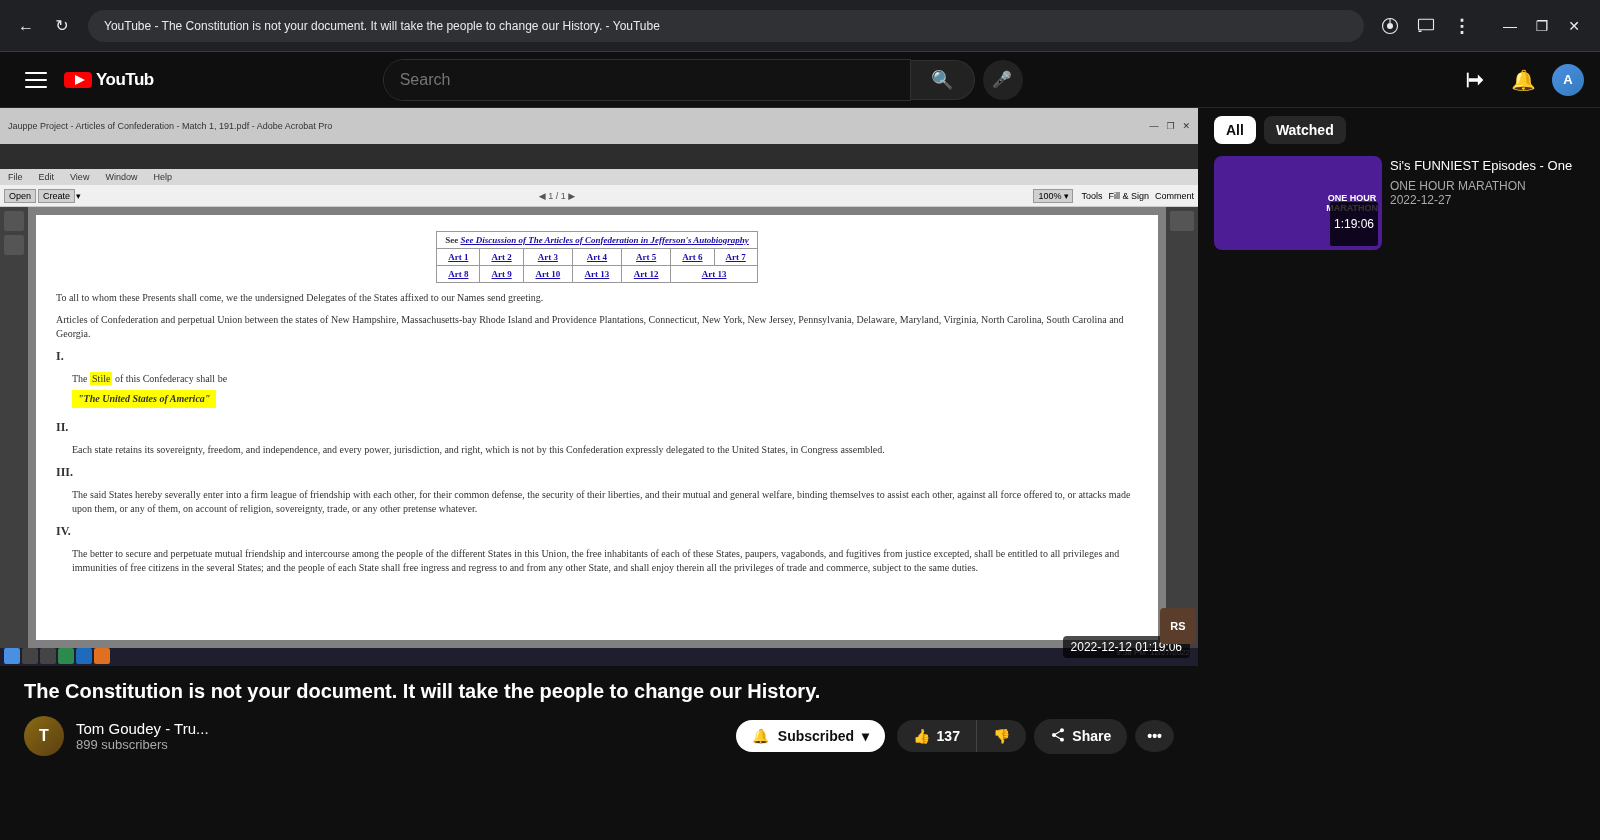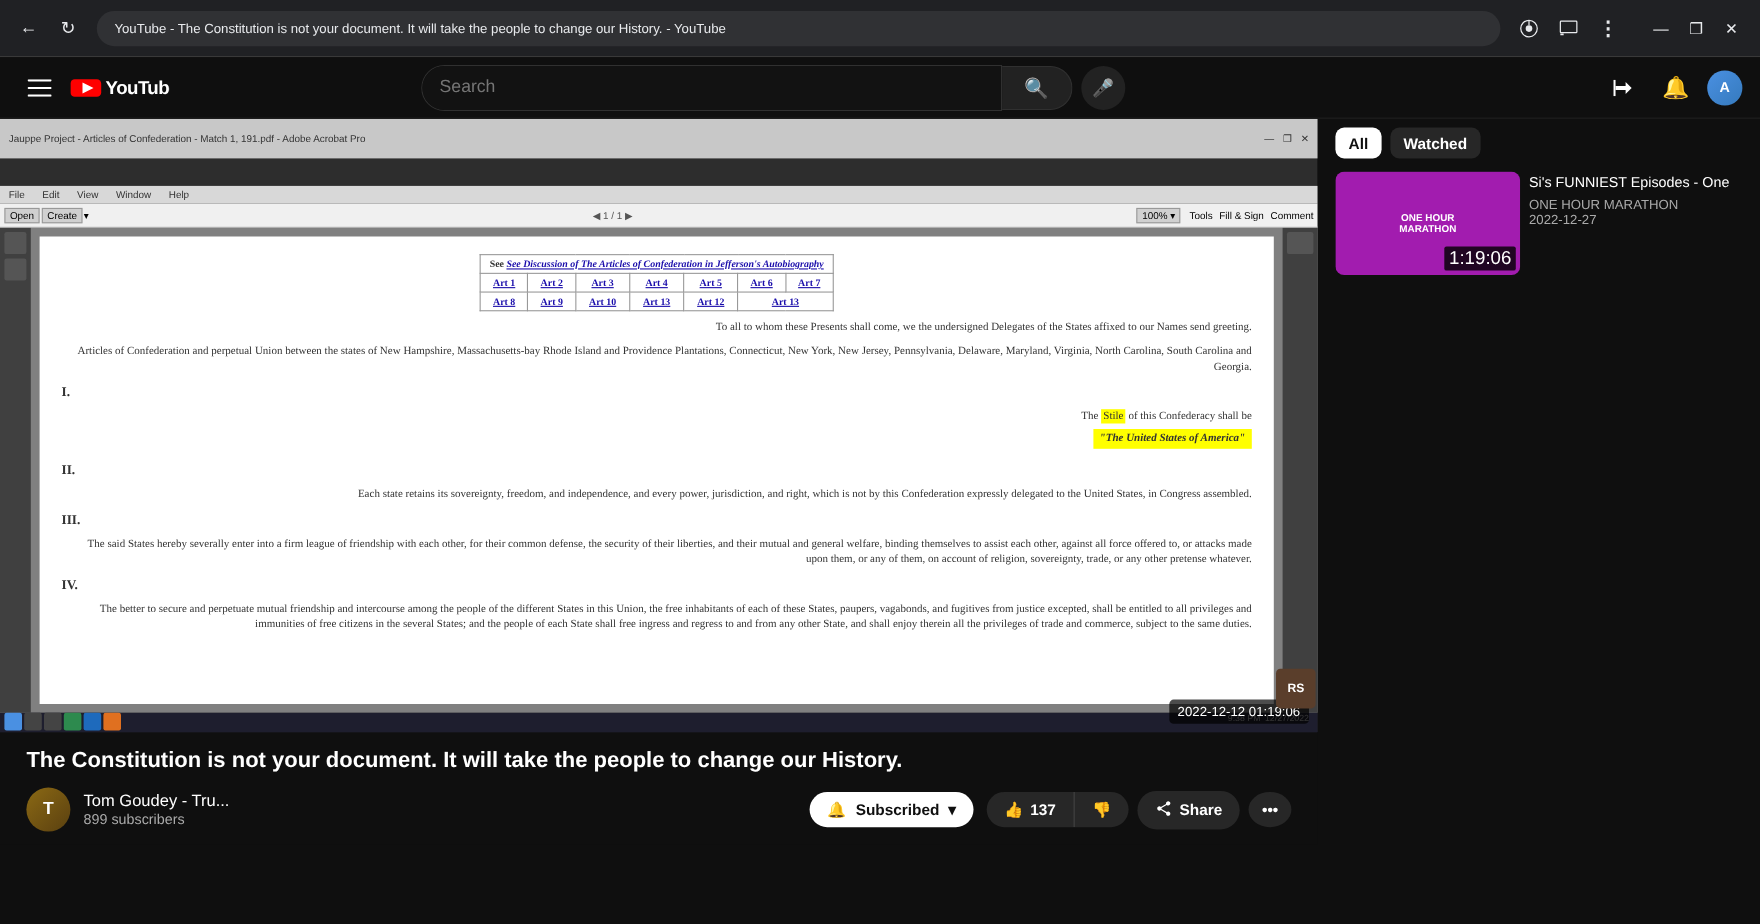--- a/index.html
+++ b/index.html
@@ -250,21 +250,20 @@
     .art-link {
       color: #1a0dab;
       text-decoration: underline;
       cursor: pointer;
     }
     .art-cell { border: 1px solid #999; }
 
     .pdf-text-block {
       margin: 8px 0;
       line-height: 1.4;
-      text-align: right;
     }
     .pdf-section-num {
       font-size: 12px;
       font-weight: bold;
       margin: 8px 0 4px 0;
     }
     .highlight-yellow {
       background: #ffff00;
       padding: 1px 2px;
     }
@@ -417,22 +416,22 @@
       background: #1a1a1a;
       border-radius: 8px;
       overflow: hidden;
       position: relative;
     }
     .rec-duration {
       position: absolute;
       bottom: 4px; right: 4px;
       background: rgba(0,0,0,0.8);
       color: #fff;
-      font-size: 17px;
-      padding: 1px 4px;
+      font-size: 12px;
+      padding: 15px 4px;
       border-radius: 2px;
     }
     .rec-info { flex: 1; padding-top: 2px; }
     .rec-title { color: #fff; font-size: 13px; font-weight: 500; line-height: 1.3; margin-bottom: 4px; }
     .rec-channel { color: #aaa; font-size: 12px; }
     .rec-meta { color: #aaa; font-size: 12px; }
 
     
     .timestamp-overlay {
       position: absolute;
@@ -454,24 +453,24 @@
       display: flex;
       align-items: center;
       justify-content: center;
       color: #fff;
       font-size: 16px;
       font-weight: bold;
     }
 
     
     .thumb-marathon {
-      background: #a21caf;
-      display: flex;
-      align-items: center;
-      justify-content: center;
+      background: #4c1d95;
+      display: flex;
+      align-items: center;
+      justify-content: flex-end;
       width: 100%;
       height: 100%;
     }
     .thumb-text {
       color: #fff;
       font-size: 9px;
       text-align: center;
       font-weight: bold;
       padding: 4px;
     }

